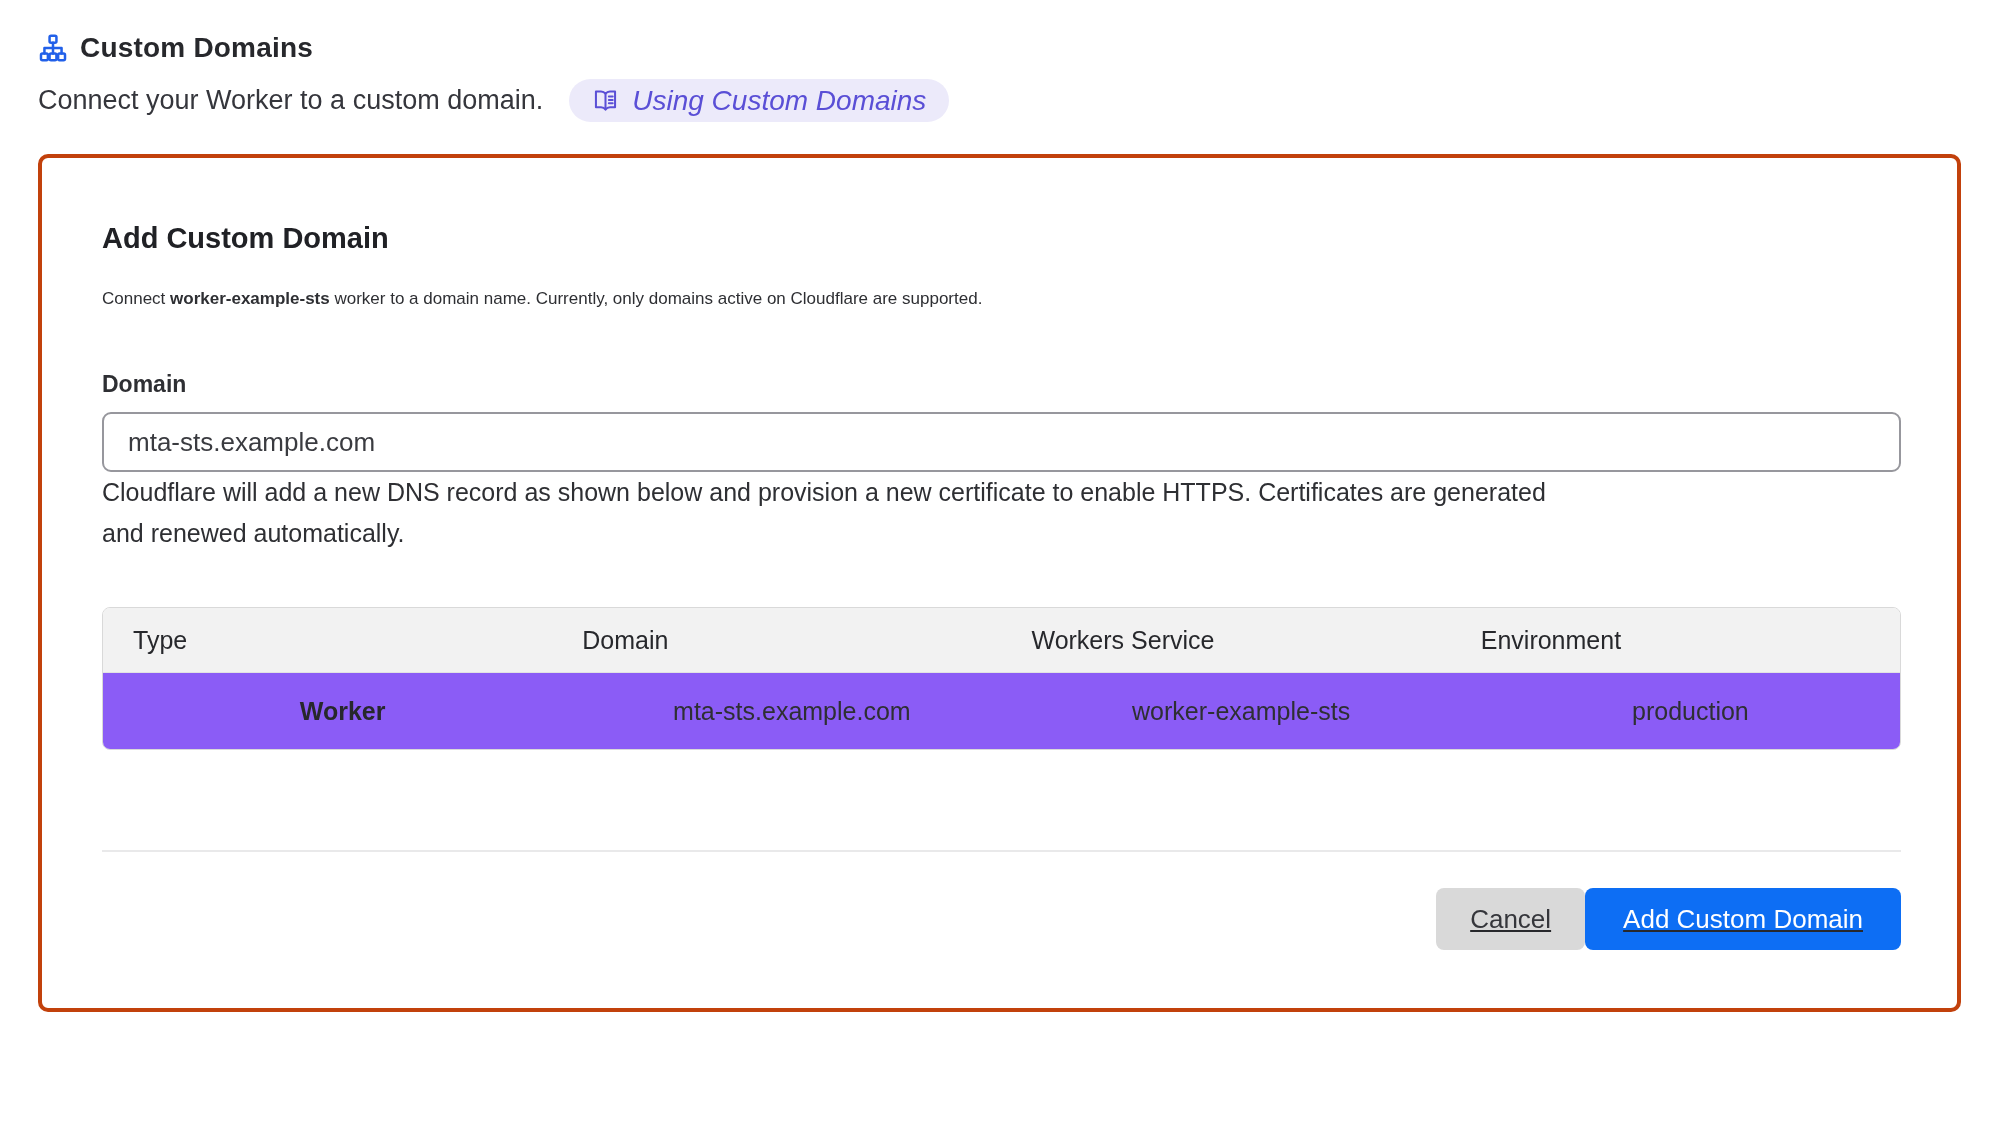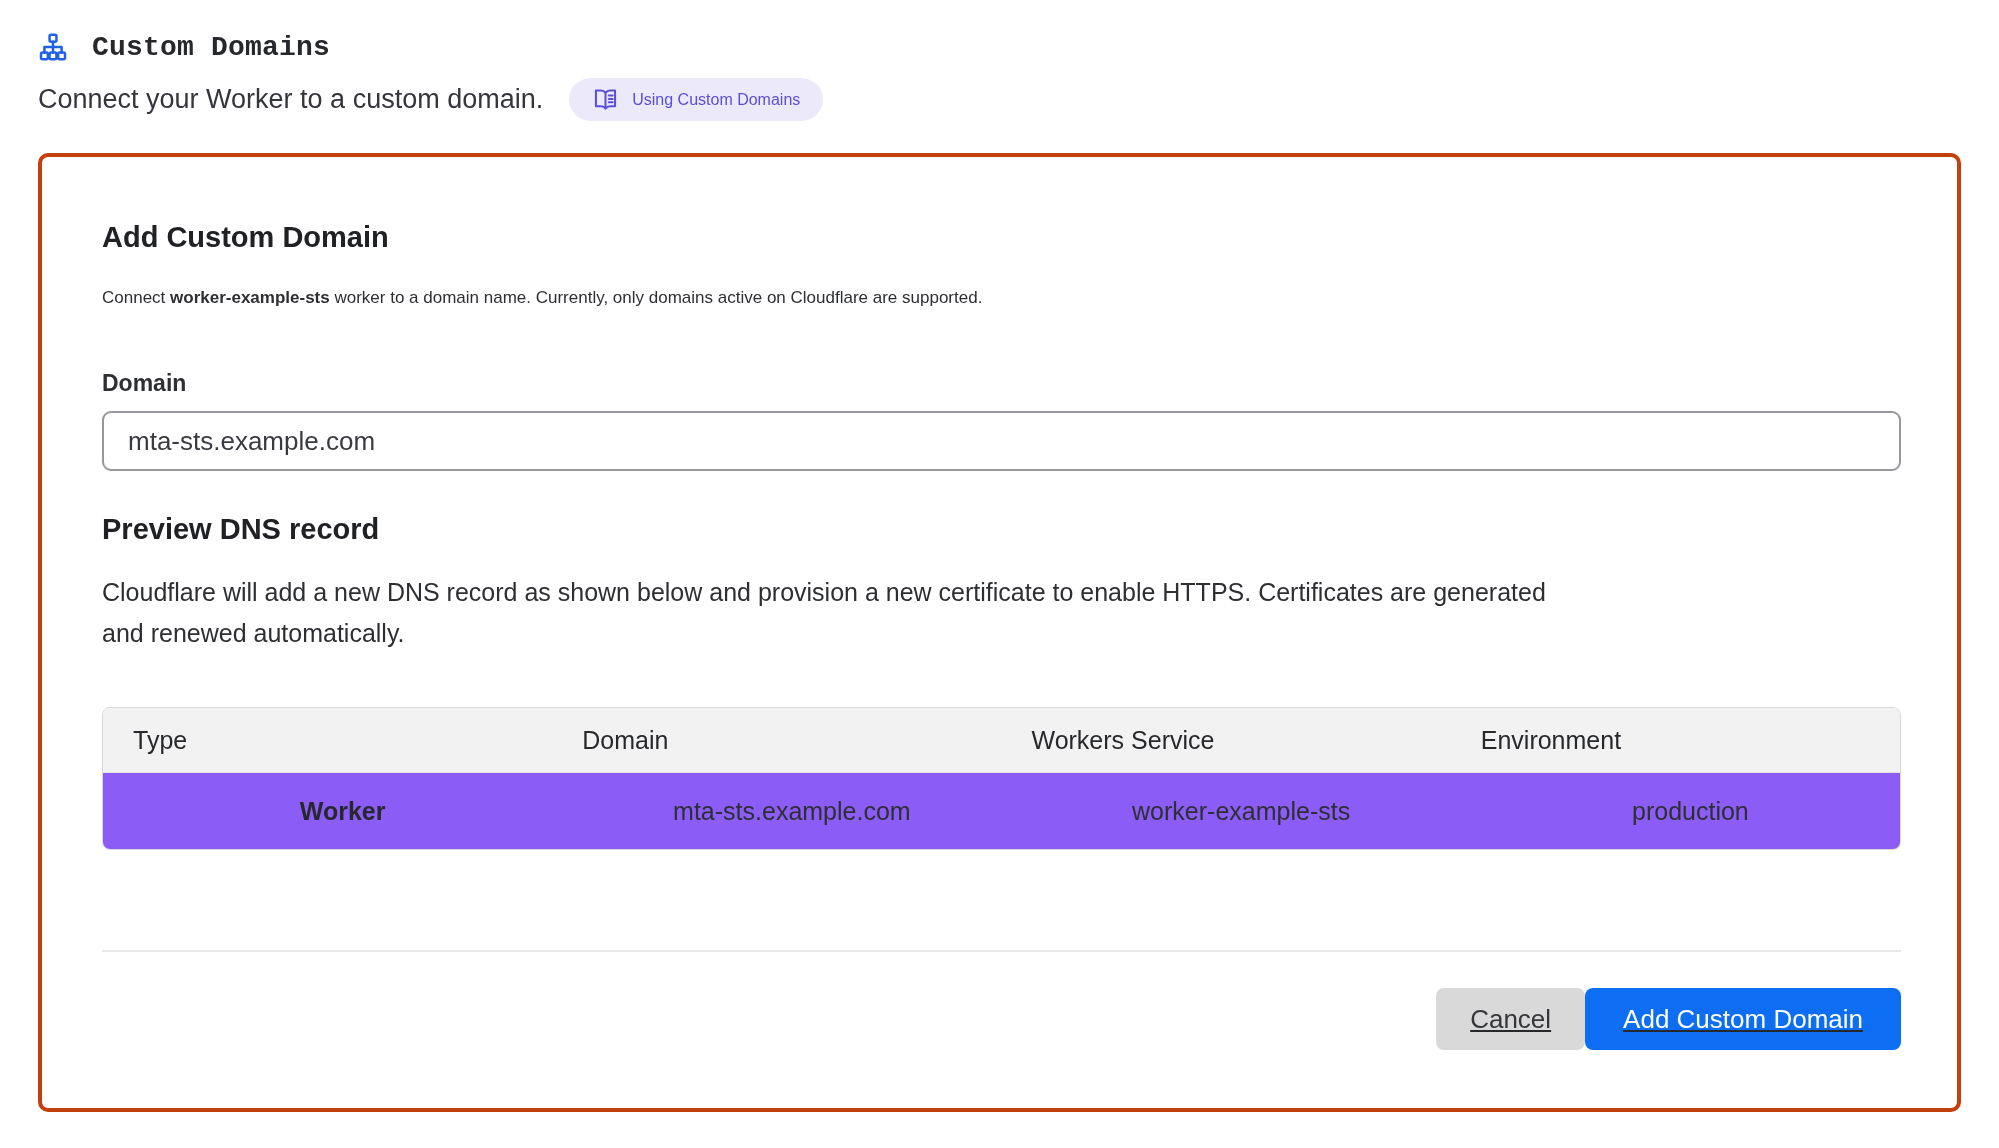--- a/index.html
+++ b/index.html
@@ -8,32 +8,33 @@
     background: #ffffff;
     width: 1999px;
     height: 1148px;
     overflow: hidden;
     font-family: "Liberation Sans", sans-serif;
     color: #27282c;
   }
   .page { padding: 32px 38px 0 38px; }
 
   
-  .title-row { display: flex; gap: 24px; font-family: Liberation Mono, monospace; }
+  .title-row { display: flex; align-items: center; gap: 12px; }
   .title-icon svg { width: 30px; height: 30px; display: block; }
   .page-title { font-size: 28px; font-weight: 700; color: #27282c; letter-spacing: .2px; }
 
   .subtitle-row { display: flex; align-items: center; gap: 26px; margin-top: 15px; }
   .page-subtitle { font-size: 27px; color: #35363c; }
   .docs-badge {
     display: inline-flex; align-items: center; gap: 13px;
     background: #eceafa; color: #5a4fd6;
     height: 43px; padding: 0 23px; border-radius: 22px;
-    font-size: 16px; font-weight: 500; text-decoration: none; cursor: pointer;
+    font-size: 28px; font-weight: 500; text-decoration: none; cursor: pointer;
     white-space: nowrap;
+    font-style: italic;
   }
   .docs-badge svg { width: 27px; height: 27px; display: block; }
 
   
   .panel {
     margin-top: 32px;
     background: #fff;
     border: 4px solid #c2410c;
     border-radius: 10px;
     padding: 64px 56px 58px 60px;
@@ -111,21 +112,20 @@
 
   <div class="panel">
 
     <h2 class="panel-heading">Add Custom Domain</h2>
 
     <p class="panel-intro"><span>Connect </span><b>worker-example-sts</b><span> worker to a domain name. Currently, only domains active on Cloudflare are supported.</span></p>
 
     <label class="field-label">Domain</label>
     <input class="domain-input" type="text" value="mta-sts.example.com" style="">
 
-    <h3 class="preview-heading">Preview DNS record</h3>
     <p class="preview-desc">Cloudflare will add a new DNS record as shown below and provision a new certificate to enable HTTPS. Certificates are generated and renewed automatically.</p>
 
     <table class="dns-table">
       <thead>
         <tr>
           <th>Type</th>
           <th>Domain</th>
           <th>Workers Service</th>
           <th>Environment</th>
         </tr>

